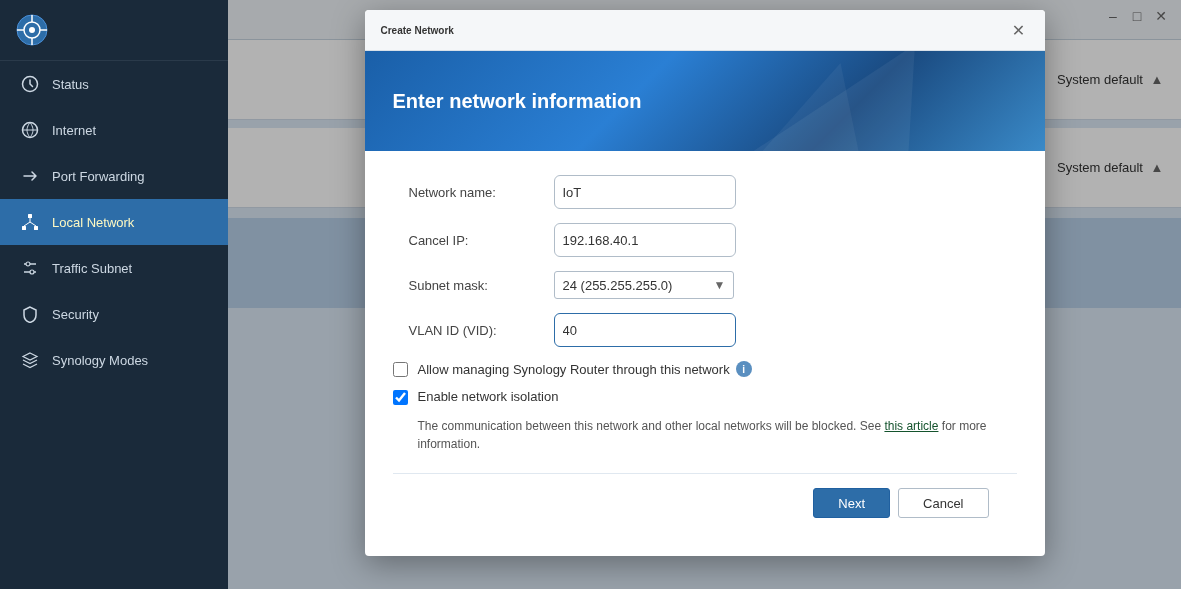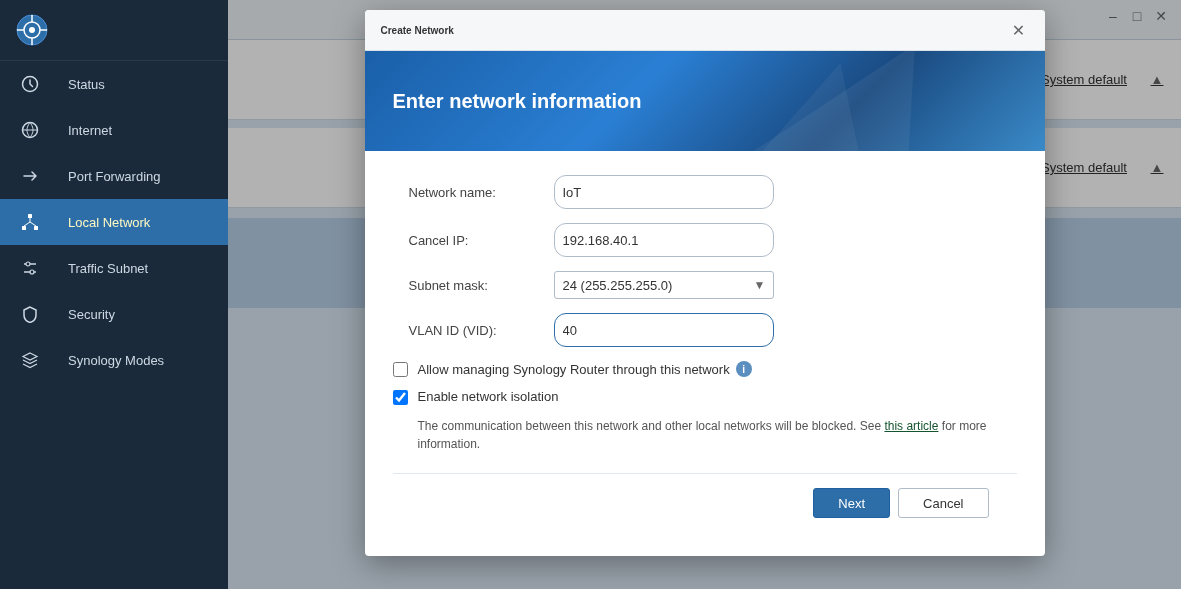--- a/index.html
+++ b/index.html
@@ -35,21 +35,21 @@
     }
     .sidebar-nav {
       flex: 1;
     }
     .nav-item {
       display: flex;
       align-items: center;
       padding: 13px 20px;
       color: #cdd8e3;
       cursor: pointer;
-      gap: 28px;
+      gap: 12px;
       font-size: 13px;
     }
     .nav-item.active {
       background: #2d6da8;
       color: #fef9c3;
     }
     .nav-icon {
       width: 20px;
       height: 20px;
       flex-shrink: 0;
@@ -82,25 +82,24 @@
       border-bottom: 1px solid #d0dce8;
       height: 80px;
       display: flex;
       align-items: center;
       justify-content: flex-end;
       padding: 0 16px;
     }
     .system-default-btn {
       display: flex;
       align-items: center;
-      gap: 22px;
+      gap: 6px;
       color: #333;
       font-size: 13px;
       cursor: pointer;
-      text-decoration: underline;
     }
     .chevron-up {
       width: 16px;
       height: 16px;
       display: flex;
       align-items: center;
       justify-content: center;
       color: #666;
     }
 
@@ -196,32 +195,32 @@
       margin-bottom: 14px;
       margin-left: 16px;
     }
     .form-label {
       width: 145px;
       color: #444;
       font-size: 13px;
       flex-shrink: 0;
     }
     .form-input {
-      width: 220px;
+      width: 182px;
       height: 28px;
       border: 1px solid #b0bcc8;
-      border-radius: 12px;
+      border-radius: 6px;
       padding: 16px 8px;
       font-size: 13px;
       color: #333;
       outline: none;
     }
     .form-select-wrap {
       position: relative;
-      width: 220px;
+      width: 180px;
     }
     .form-select {
       width: 100%;
       height: 28px;
       border: 1px solid #b0bcc8;
       border-radius: 3px;
       padding: 4px 28px 4px 8px;
       font-size: 13px;
       color: #333;
       appearance: none;

